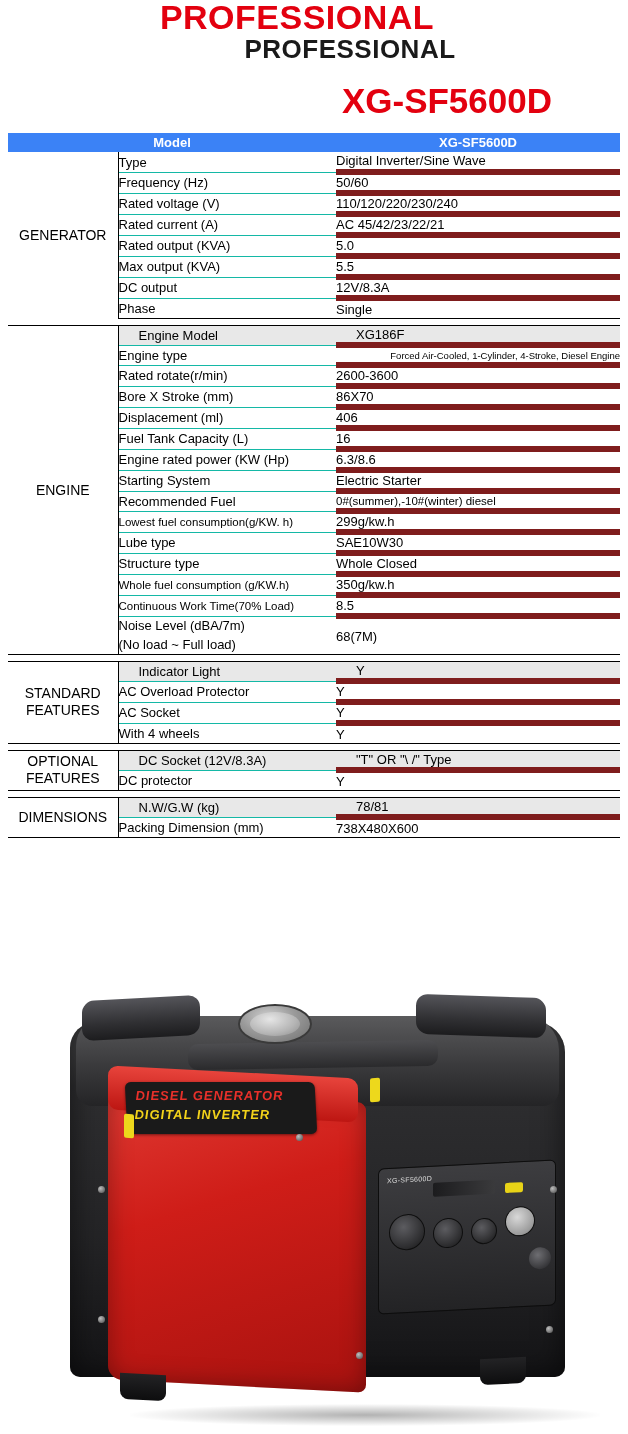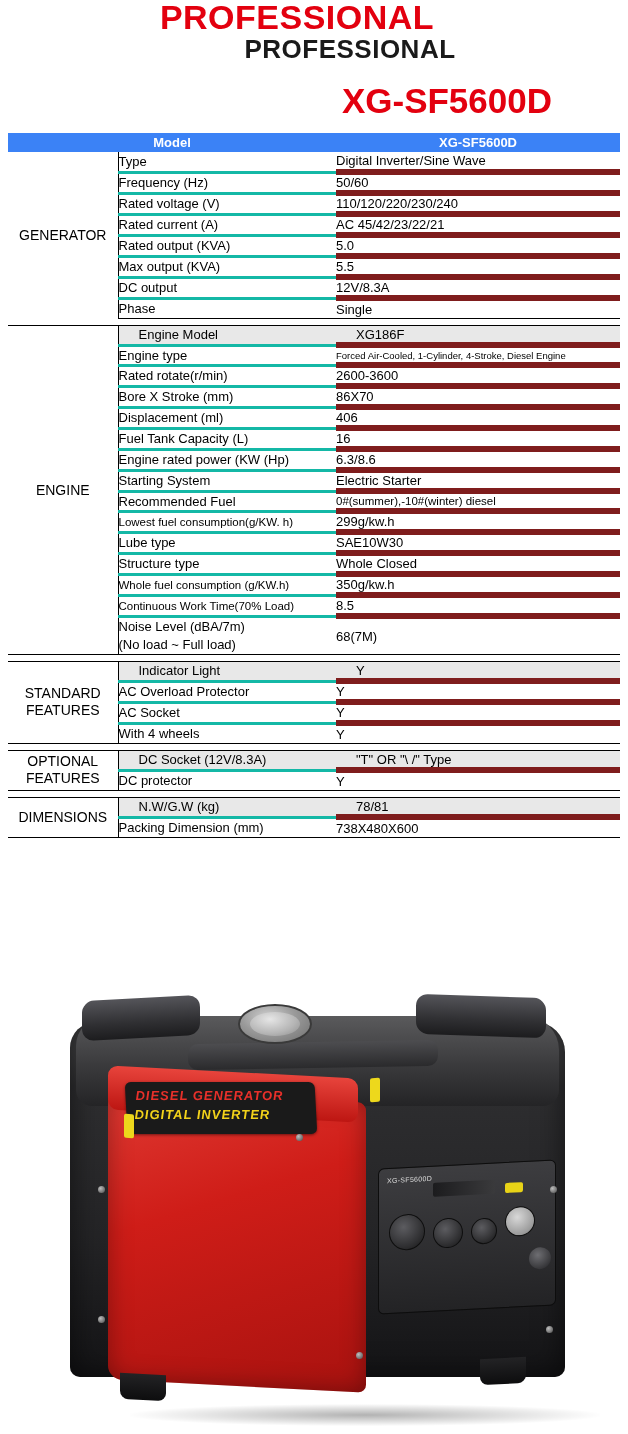--- a/index.html
+++ b/index.html
@@ -83,38 +83,38 @@
 
   td.group {
     text-align: center;
     font-weight: normal;
     font-size: 14px;
     color: #000;
     border-right: 1px solid #000;
   }
   td.label {
     padding-left: 8px;
-    border-bottom: 3px solid #14b8a6;
+    border-bottom: 1px solid #14b8a6;
     height: 20px;
     font-size: 13px;
     white-space: nowrap;
     overflow: hidden;
   }
   td.value {
     padding-left: 8px;
     border-bottom: 6px solid #7f1d1d;
     height: 20px;
     font-size: 13px;
     white-space: nowrap;
     overflow: hidden;
   }
   tr.shaded td.label, tr.shaded td.value {
     background: #e8e8e8;
   }
-  td.tiny { font-size: 9.5px; }
+  td.tiny { font-size: 9.5px; text-align: right; }
   td.small { font-size: 11.5px; }
 
   tr.sect-top td.label, tr.sect-top td.value {
     border-top: 1px solid #000;
     padding-left: 20px;
   }
   tr.sect-end td.label, tr.sect-end td.value {
     border-bottom: 1px solid #000;
   }
   td.group-sect {

